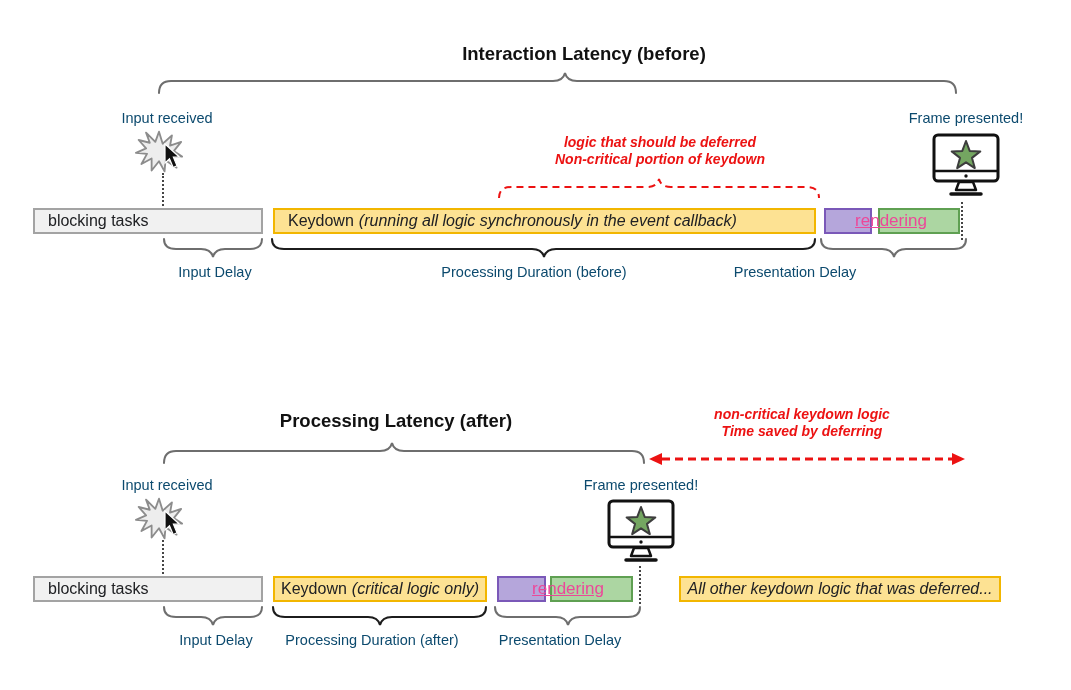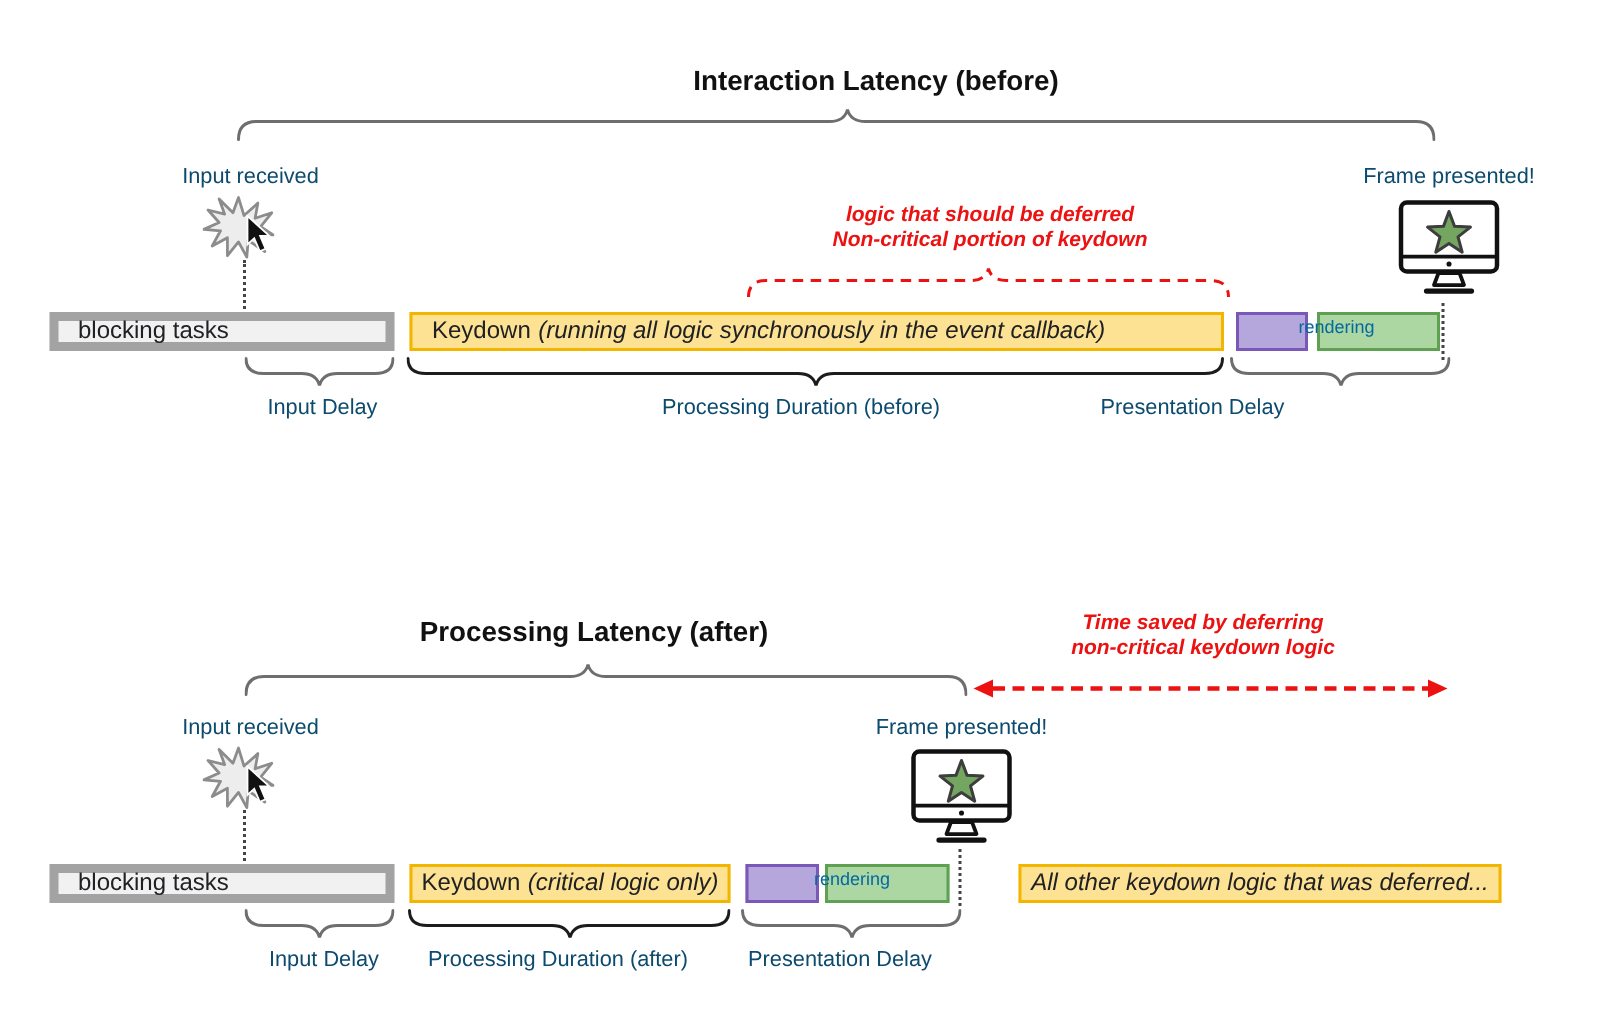--- a/index.html
+++ b/index.html
@@ -3,30 +3,30 @@
 <meta charset="utf-8">
 <style>
   html,body{margin:0;padding:0;background:#ffffff;}
   body{font-family:"Liberation Sans",sans-serif;color:#1e1e1e;}
   .stage{position:relative;width:1071px;height:690px;background:#fff;overflow:hidden;}
   .abs{position:absolute;}
   .title{font-size:18.5px;font-weight:bold;text-align:center;color:#111;}
   .lbl{font-size:14.5px;text-align:center;color:#0c4a6e;}
   .red-note{font-size:14px;font-weight:bold;font-style:italic;color:#EC1212;text-align:center;line-height:17px;}
   .bar{height:26px;box-sizing:border-box;display:flex;align-items:center;font-size:16px;color:#202124;}
-  .bar-gray{background:#F1F1F1;border:6px solid #a3a3a3;padding-left:13px;}
+  .bar-gray{background:#F1F1F1;border:2px solid #a3a3a3;padding-left:13px;}
   .bar-yellow{background:#FDE293;border:2px solid #F2B600;}
   .bar-purple{background:#B5A6DB;border:2px solid #7A58B8;}
   .bar-green{background:#ACD6A2;border:2px solid #5FA052;}
   .pad-l{padding-left:13px;}
   .center-txt{justify-content:center;}
   .it{font-style:italic;margin-left:5px;}
   .it-only{font-style:italic;}
   .dotline{width:0;border-left:2px dotted #454545;}
-  .render-lbl{font-size:12px;color:#0369a1;text-align:center;z-index:5;}
+  .render-lbl{font-size:17px;color:#ec4899;text-align:center;z-index:5;text-decoration:underline;}
   svg{display:block;}
 </style>
 </head>
 <body>
 
 <div class="stage">
 
   <div>
 
     <div class="abs title" style="left:384px;top:43px;width:400px;">Interaction Latency (before)</div>
@@ -95,22 +95,22 @@
 
   <div>
 
     <div class="abs title" style="left:196px;top:410px;width:400px;">Processing Latency (after)</div>
 
     <svg class="abs" style="left:163px;top:441px;" width="482" height="24">
       <path d="M1,22 Q1,10 13,10 H217 Q227,10 229,2 Q231,10 241,10 H469 Q481,10 481,22" fill="none" stroke="#6E6E6E" stroke-width="2" stroke-linecap="round"></path>
     </svg>
 
     <div class="abs red-note" style="left:642px;top:406px;width:320px;">
+      <div>non-critical keydown logic</div>
       <div>Time saved by deferring</div>
-      <div>non-critical keydown logic</div>
     </div>
     <svg class="abs" style="left:648px;top:451px;" width="318" height="16">
       <line x1="14" y1="8" x2="304" y2="8" stroke="#EC1212" stroke-width="3" stroke-dasharray="8 5"></line>
       <polygon points="1,8 14,2 14,14" fill="#EC1212"></polygon>
       <polygon points="317,8 304,2 304,14" fill="#EC1212"></polygon>
     </svg>
 
     <div class="abs lbl" style="left:97px;top:477px;width:140px;">Input received</div>
 
     <svg class="abs" style="left:135px;top:496px;" width="48" height="46" viewBox="0 0 52 46">

